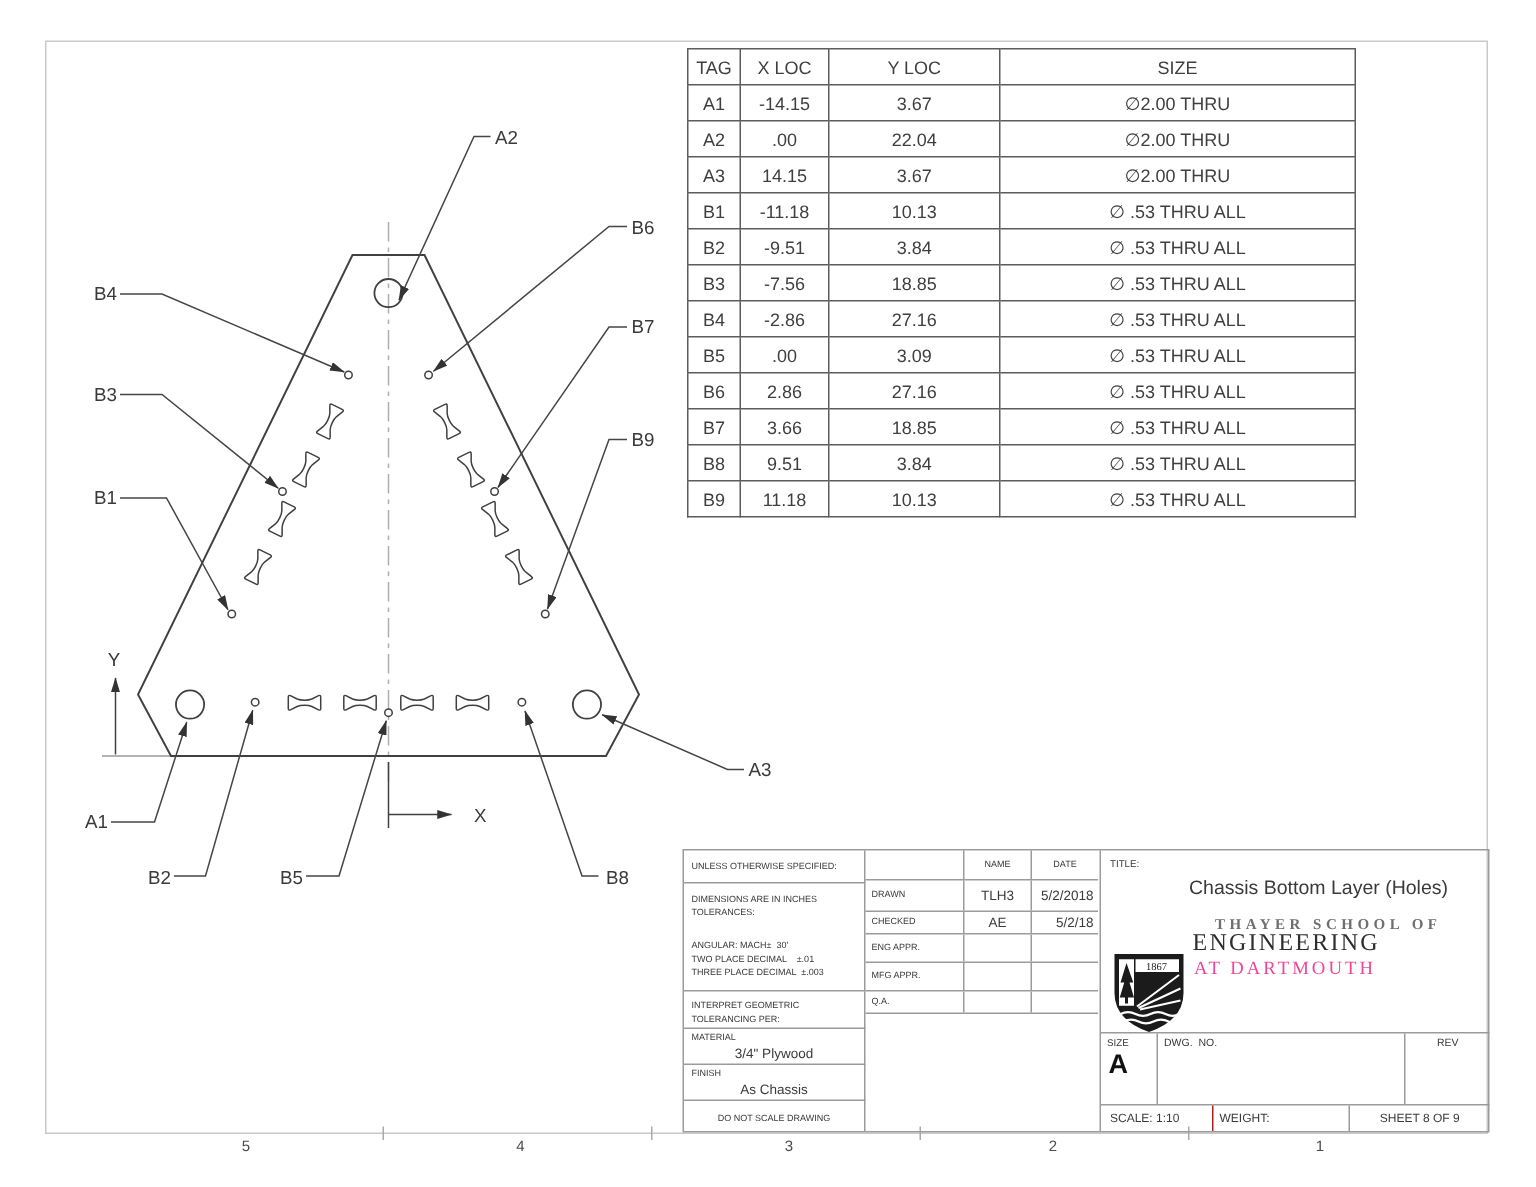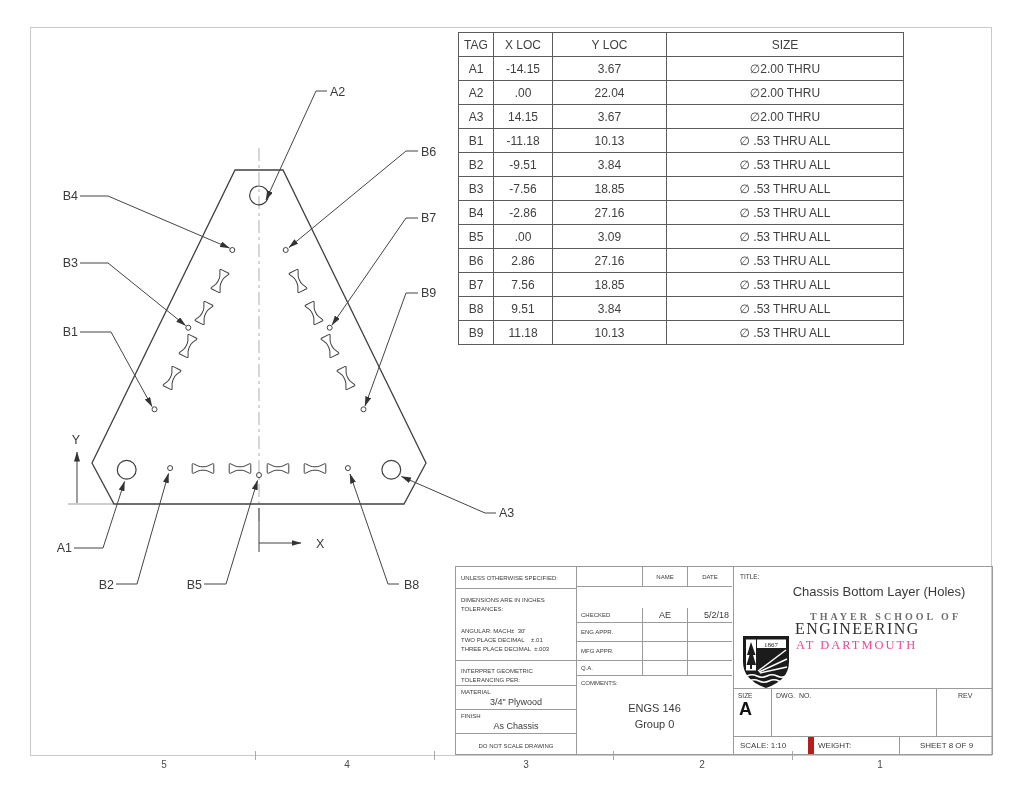--- a/index.html
+++ b/index.html
@@ -198,21 +198,21 @@
           <td>∅ .53 THRU ALL</td>
         </tr>
         <tr>
           <td>B6</td>
           <td>2.86</td>
           <td>27.16</td>
           <td>∅ .53 THRU ALL</td>
         </tr>
         <tr>
           <td>B7</td>
-          <td>7.56</td>
+          <td>3.66</td>
           <td>18.85</td>
           <td>∅ .53 THRU ALL</td>
         </tr>
         <tr>
           <td>B8</td>
           <td>9.51</td>
           <td>3.84</td>
           <td>∅ .53 THRU ALL</td>
         </tr>
         <tr>
@@ -254,44 +254,44 @@
       <div class="tiny" style="text-align:center;padding-top:8px">DO NOT SCALE DRAWING</div>
     </div>
   </div>
 
   <div class="abs tb-mid">
     <div class="mid-row" style="top:0;height:20px;">
       <div class="mc1"></div>
       <div class="mc2" style="line-height:20px">NAME</div>
       <div class="mc3" style="line-height:20px;text-align:center;padding-right:0">DATE</div>
     </div>
+    <div class="mid-row" style="top:20px;height:21px;">
+      <div class="mc1" style="line-height:21px">DRAWN</div>
+      <div class="mc2 val9" style="line-height:21px">TLH3</div>
+      <div class="mc3 val9" style="line-height:21px">5/2/2018</div>
+    </div>
     <div class="mid-row" style="top:41px;height:15px;">
       <div class="mc1" style="line-height:15px">CHECKED</div>
       <div class="mc2 val9" style="line-height:15px">AE</div>
       <div class="mc3 val9" style="line-height:15px">5/2/18</div>
     </div>
     <div class="mid-row" style="top:56px;height:19px;">
       <div class="mc1" style="line-height:19px">ENG APPR.</div>
       <div class="mc2"></div>
         <div class="mc3"></div>
     </div>
     <div class="mid-row" style="top:75px;height:19px;">
       <div class="mc1" style="line-height:19px">MFG APPR.</div>
       <div class="mc2"></div>
         <div class="mc3"></div>
     </div>
     <div class="mid-row" style="top:94px;height:15px;">
       <div class="mc1" style="line-height:15px">Q.A.</div>
       <div class="mc2"></div>
         <div class="mc3"></div>
-    </div>
-    <div class="mid-row" style="top:109px;height:78px;border-bottom:none;">
-      <div class="mc1" style="padding-top:4px">COMMENTS:</div>
-      <div class="abs" style="left:0;top:26px;width:155px;text-align:center;font-size:11px;">ENGS 146</div>
-      <div class="abs" style="left:0;top:42px;width:155px;text-align:center;font-size:11px;">Group 0</div>
     </div>
   </div>
 
   <div class="abs tb-right">
     <div class="abs" style="left:6px;top:6px;font-size:6.5px">TITLE:</div>
     <div class="abs" style="left:34px;top:17px;width:222px;text-align:center;font-size:13px;">Chassis Bottom Layer (Holes)</div>
 
     <div class="abs" style="left:8px;top:40px;margin-top:28px;">
       <svg width="48" height="54" viewBox="0 0 48 54">
         <path d="M1 1 H47 V27 Q47 45 24 53 Q1 45 1 27 Z" fill="#1b1b1b"></path>
@@ -320,17 +320,17 @@
       <div class="abs" style="left:37px;top:0;width:165px;height:47px;border-right:1px solid #9b9b9b;">
         <div class="abs pre" style="left:5px;top:3px;font-size:7px">DWG.  NO.</div>
       </div>
       <div class="abs" style="left:202px;top:0;width:57px;height:47px;">
         <div class="abs" style="left:22px;top:3px;font-size:7px">REV</div>
       </div>
     </div>
 
     <div class="abs" style="left:0;top:169px;width:259px;height:18px;border-top:1px solid #9b9b9b;box-sizing:border-box;font-size:8px;">
       <div class="abs" style="left:0;top:0;width:74px;height:17px;line-height:17px;padding-left:6px;box-sizing:border-box;">SCALE: 1:10</div>
-      <div class="abs" style="left:74px;top:0;width:91px;height:17px;line-height:17px;padding-left:4px;border-left:6px solid #b91c1c;box-sizing:border-box;">WEIGHT:</div>
+      <div class="abs" style="left:74px;top:0;width:91px;height:17px;line-height:17px;padding-left:4px;border-left:1px solid #b91c1c;box-sizing:border-box;">WEIGHT:</div>
       <div class="abs" style="left:165px;top:0;width:94px;height:17px;line-height:17px;text-align:center;border-left:1px solid #9b9b9b;box-sizing:border-box;">SHEET 8 OF 9</div>
     </div>
   </div>
 </div>
 
 </body></html>

